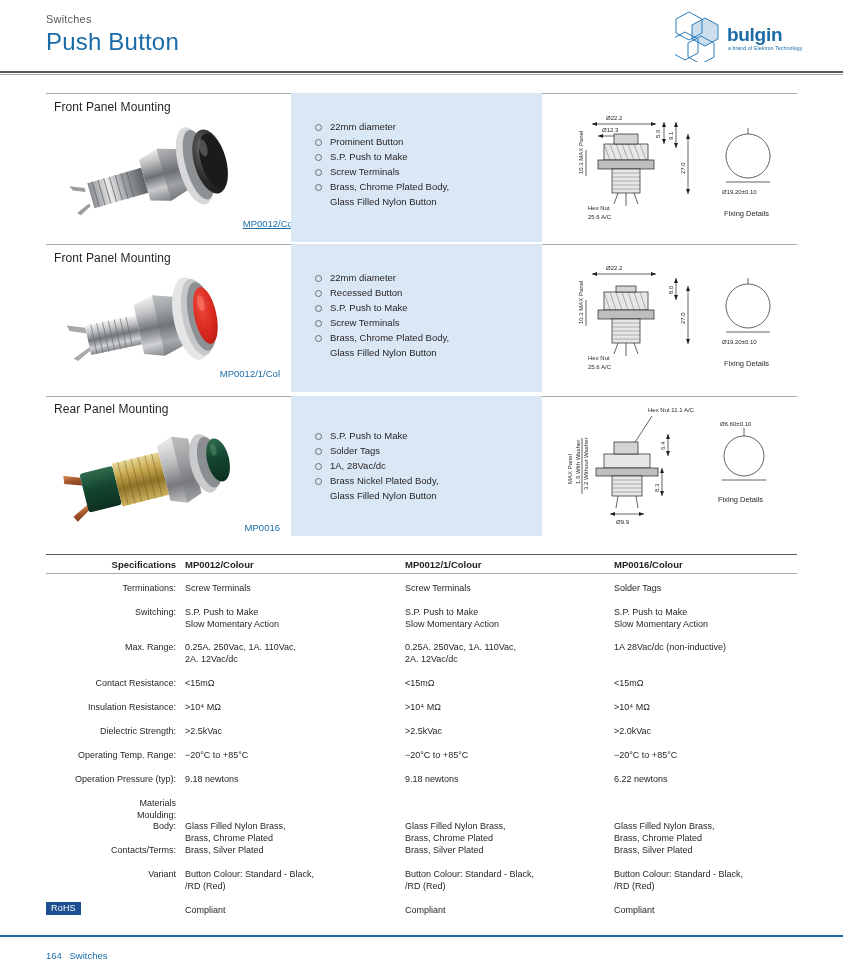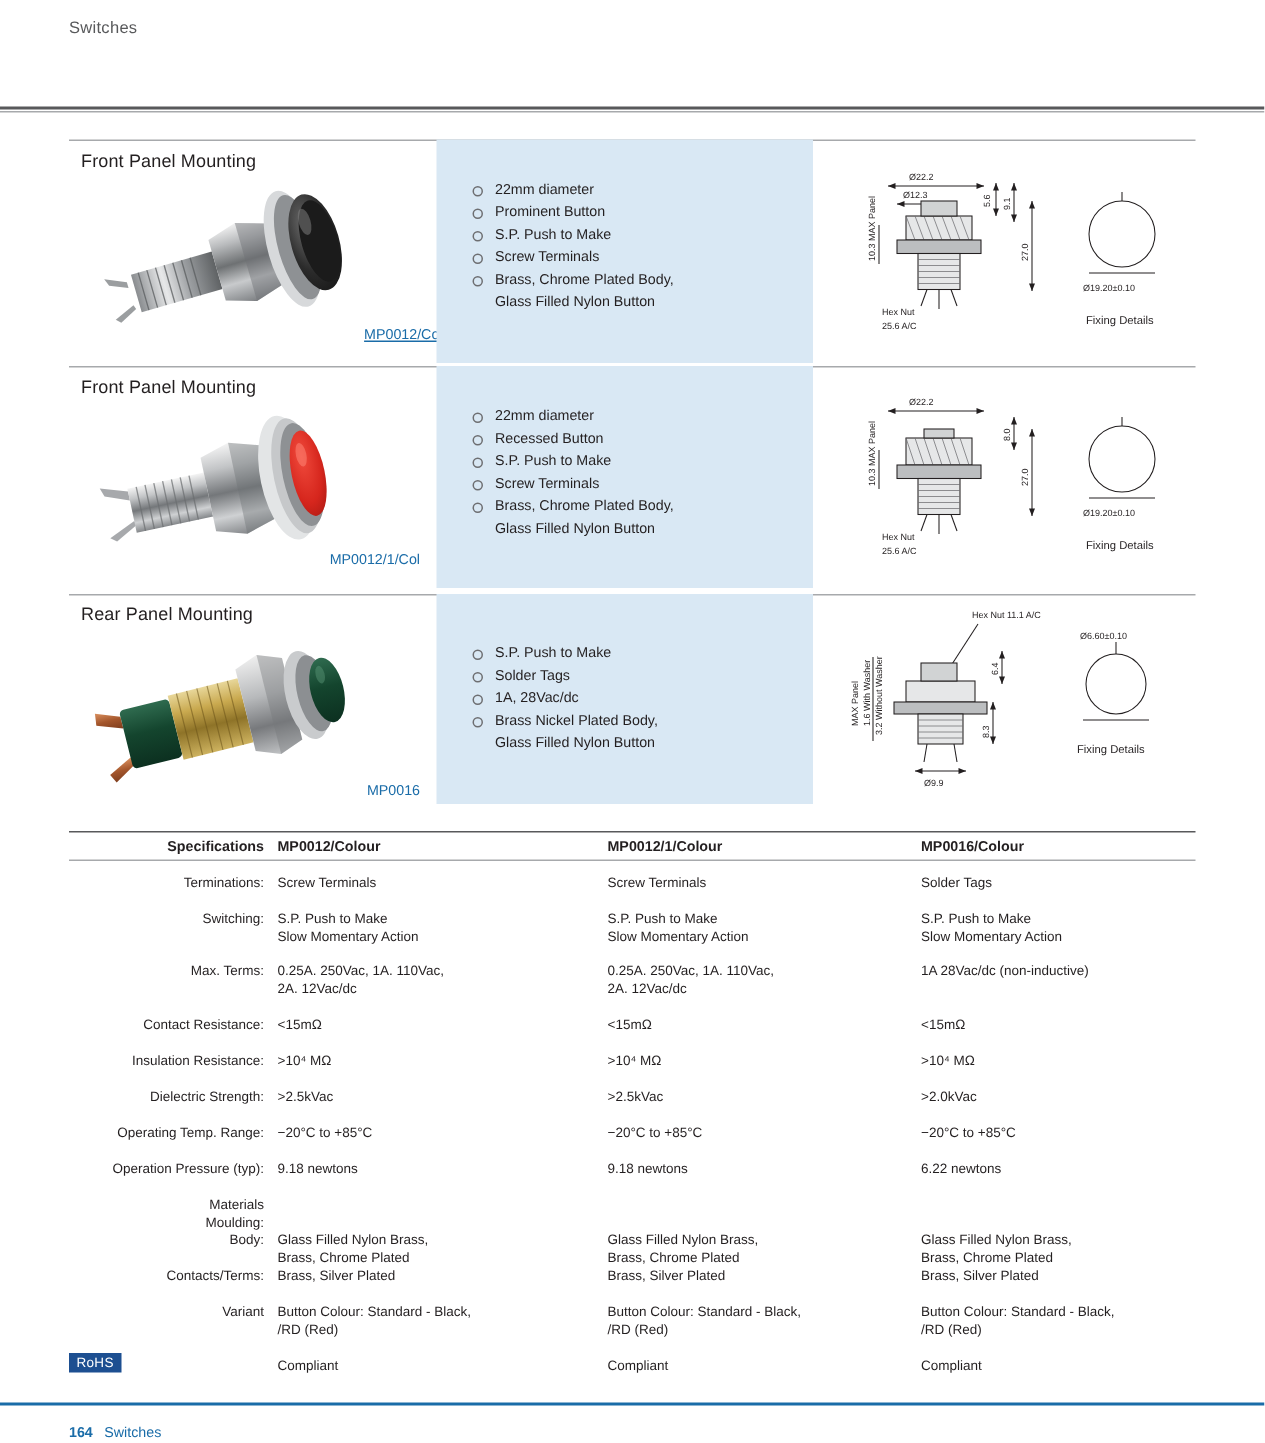--- a/index.html
+++ b/index.html
@@ -85,32 +85,48 @@
     font-size: 9px; padding: 1px 5px 2px 5px; letter-spacing: .2px;
   }
 
   
   .footer-rule {
     position: absolute; left: 0; top: 935px; width: 843px; height: 2px; background: #1a6ca8;
   }
   .footer-text {
     position: absolute; left: 46px; top: 950px; font-size: 9.5px; color: #1a6ca8;
   }
-  .footer-num { font-weight: bold; margin-right: 5px; }
+  .footer-num { font-weight: normal; margin-right: 5px; }
 </style>
 </head>
 <body>
 
 <div class="page">
 
   <div class="header">
     <div class="header-text">
       <div class="hdr-kicker">Switches</div>
-    </div>
-
+      <div class="hdr-title">Push Button</div>
+    </div>
+
+    <div class="logo">
+      <svg width="130" height="52" viewBox="0 0 130 52">
+        <g fill="none" stroke="#2a7cba" stroke-width="1">
+          <polygon points="14,2 27,9 27,23 14,30 1,23 1,9"></polygon>
+          <polygon points="30,8 43,15 43,29 30,36 17,29 17,15"></polygon>
+          <polygon points="10,22 23,29 23,43 10,50 -3,43 -3,29"></polygon>
+          <polygon points="26,26 39,33 39,47 26,54 13,47 13,33"></polygon>
+        </g>
+        <g fill="#2a7cba" opacity="0.25">
+          <polygon points="30,8 43,15 43,29 30,36 17,29 17,15"></polygon>
+        </g>
+      </svg>
+      <div class="logo-word">bulgin</div>
+      <div class="logo-sub">a brand of Elektron Technology</div>
+    </div>
 
     <div class="header-rule"></div>
     <div class="header-rule light"></div>
   </div>
 
   <div class="block-rule" style="top:93px;"></div>
 
   <div class="mount-label" style="left:54px; top:100px;">Front Panel Mounting</div>
 
   <div class="photo-cell" style="left:60px; top:114px; width:220px; height:110px;">
@@ -561,21 +577,21 @@
         <div>S.P. Push to Make</div>
         <div>Slow Momentary Action</div>
       </div>
       <div class="spec-cell col3">
         <div>S.P. Push to Make</div>
         <div>Slow Momentary Action</div>
       </div>
     </div>
 
     <div class="spec-row" style="top:88px;">
-      <div class="spec-cell spec-label">Max. Terms:</div>
+      <div class="spec-cell spec-label">Max. Range:</div>
       <div class="spec-cell col1">
         <div>0.25A. 250Vac, 1A. 110Vac,</div>
         <div>2A. 12Vac/dc</div>
       </div>
       <div class="spec-cell col2">
         <div>0.25A. 250Vac, 1A. 110Vac,</div>
         <div>2A. 12Vac/dc</div>
       </div>
       <div class="spec-cell col3">
         <div>1A 28Vac/dc (non-inductive)</div>

